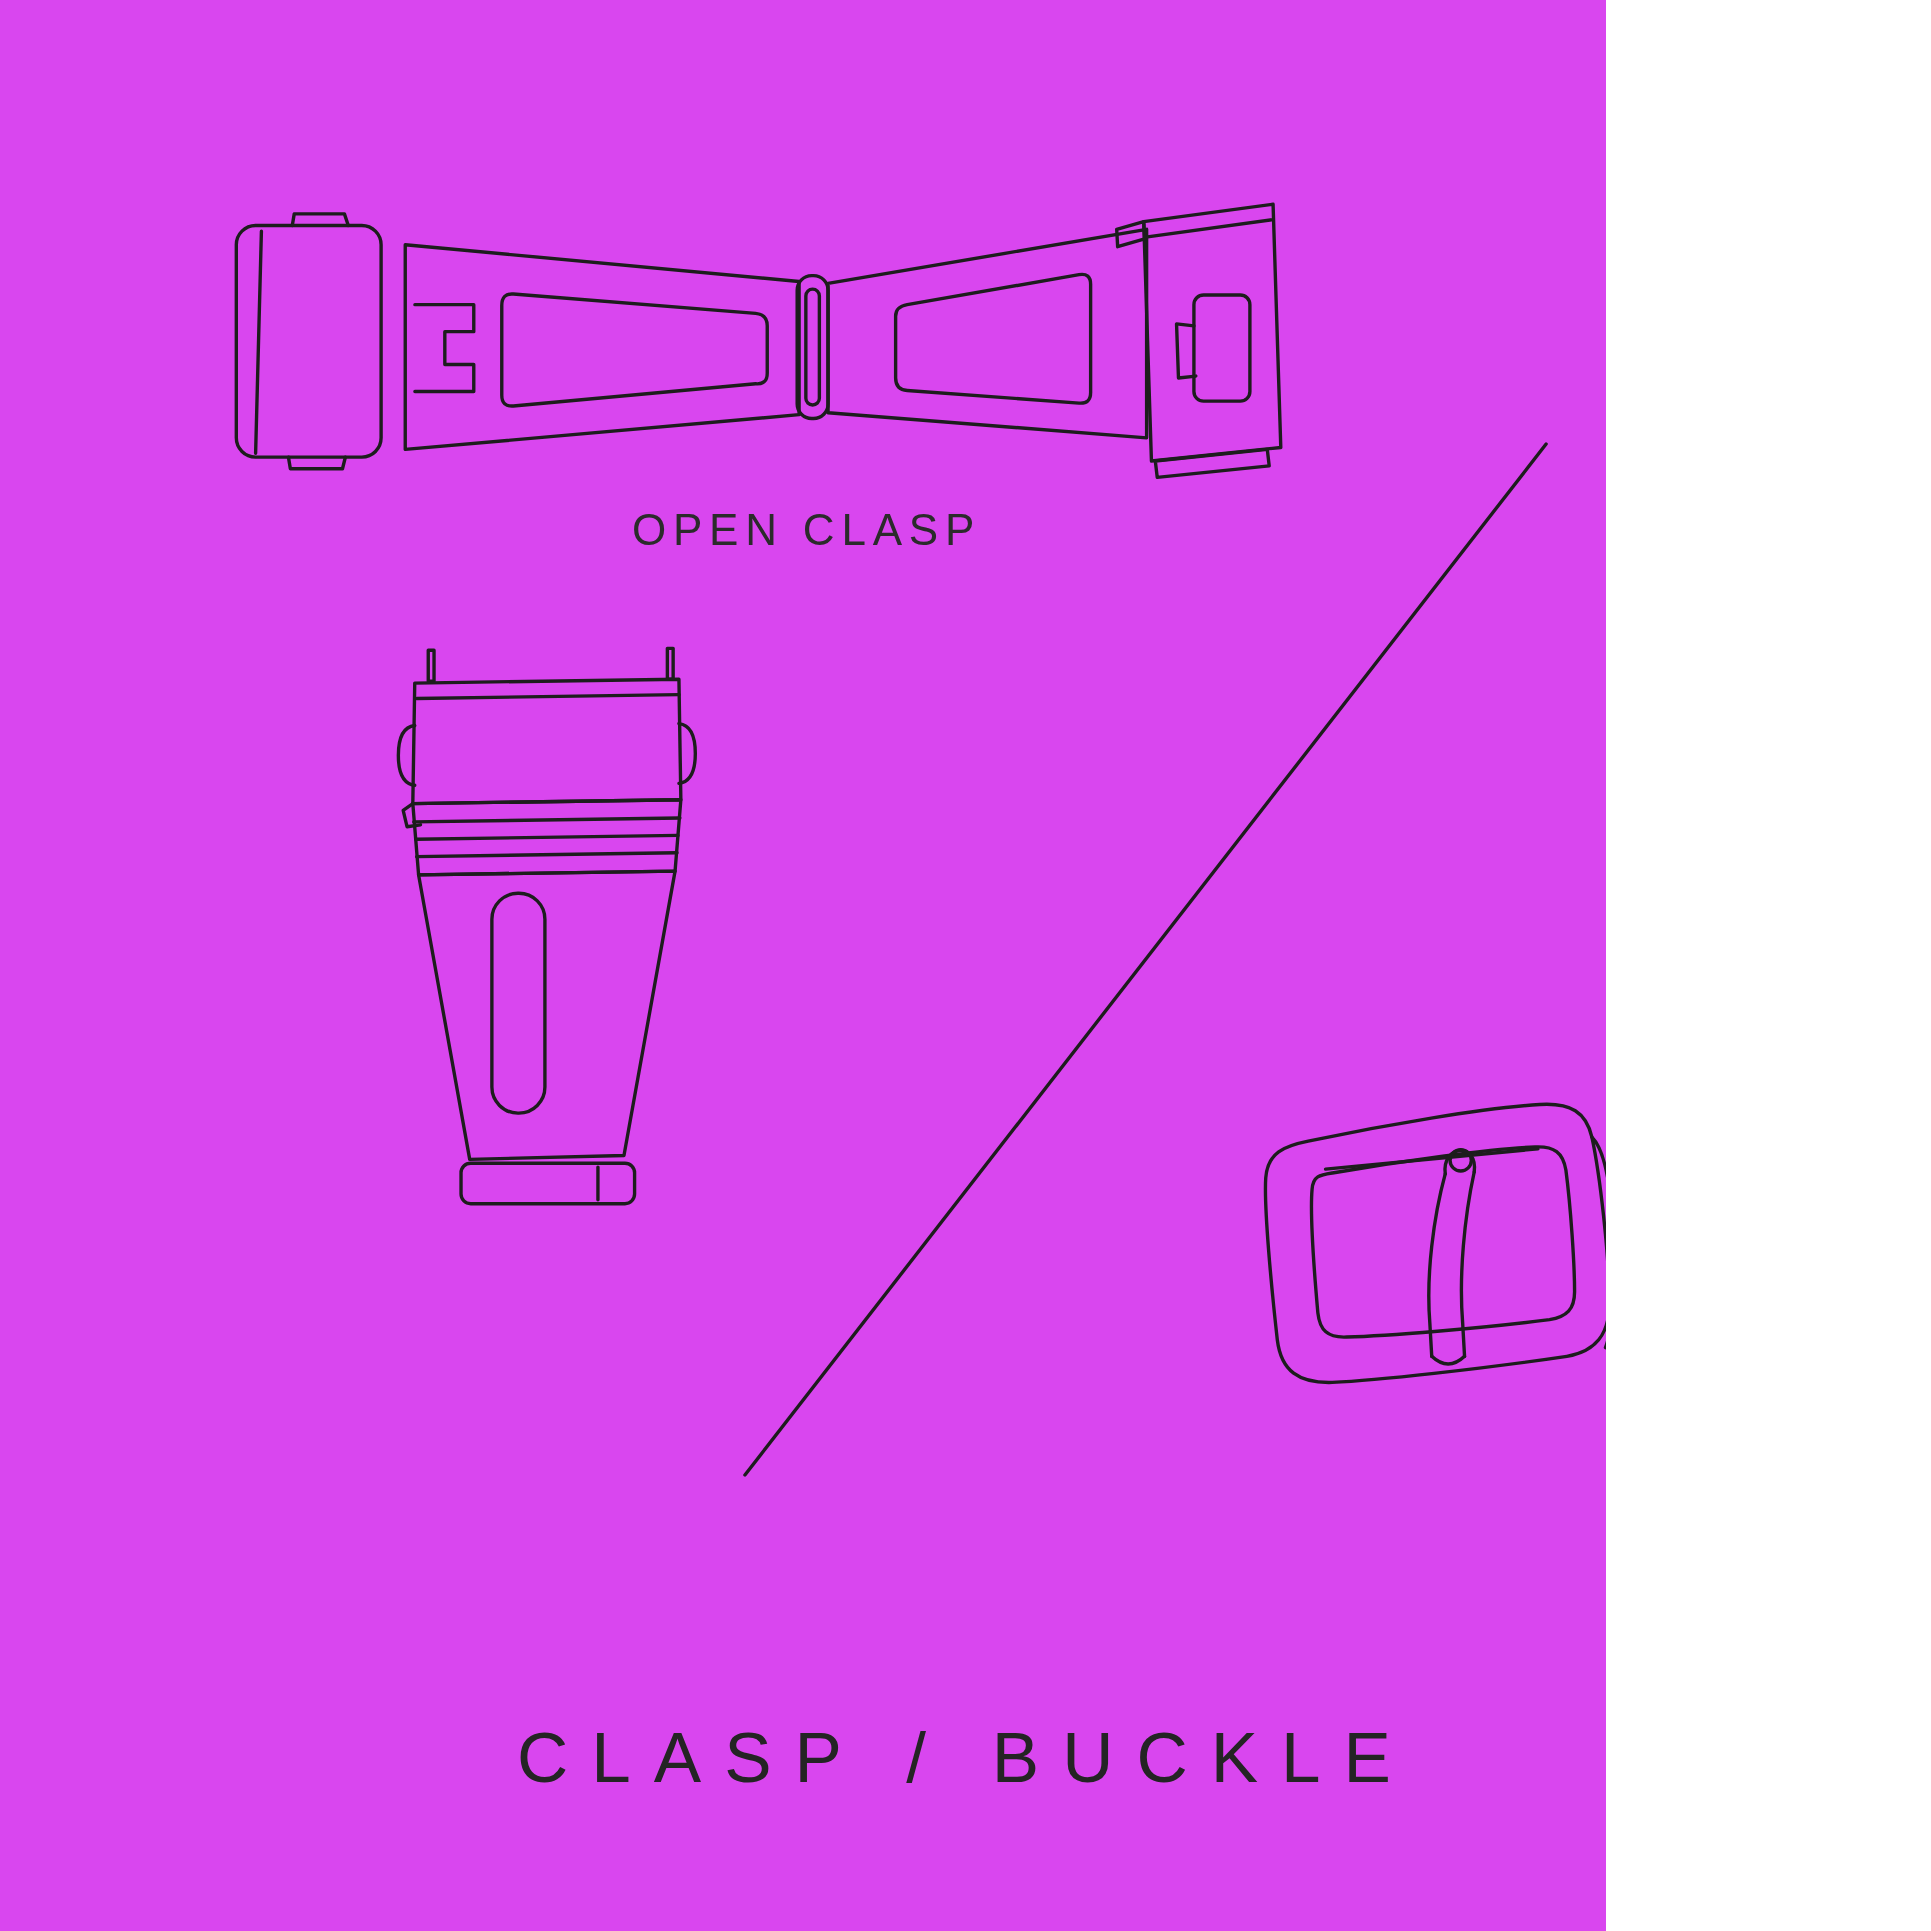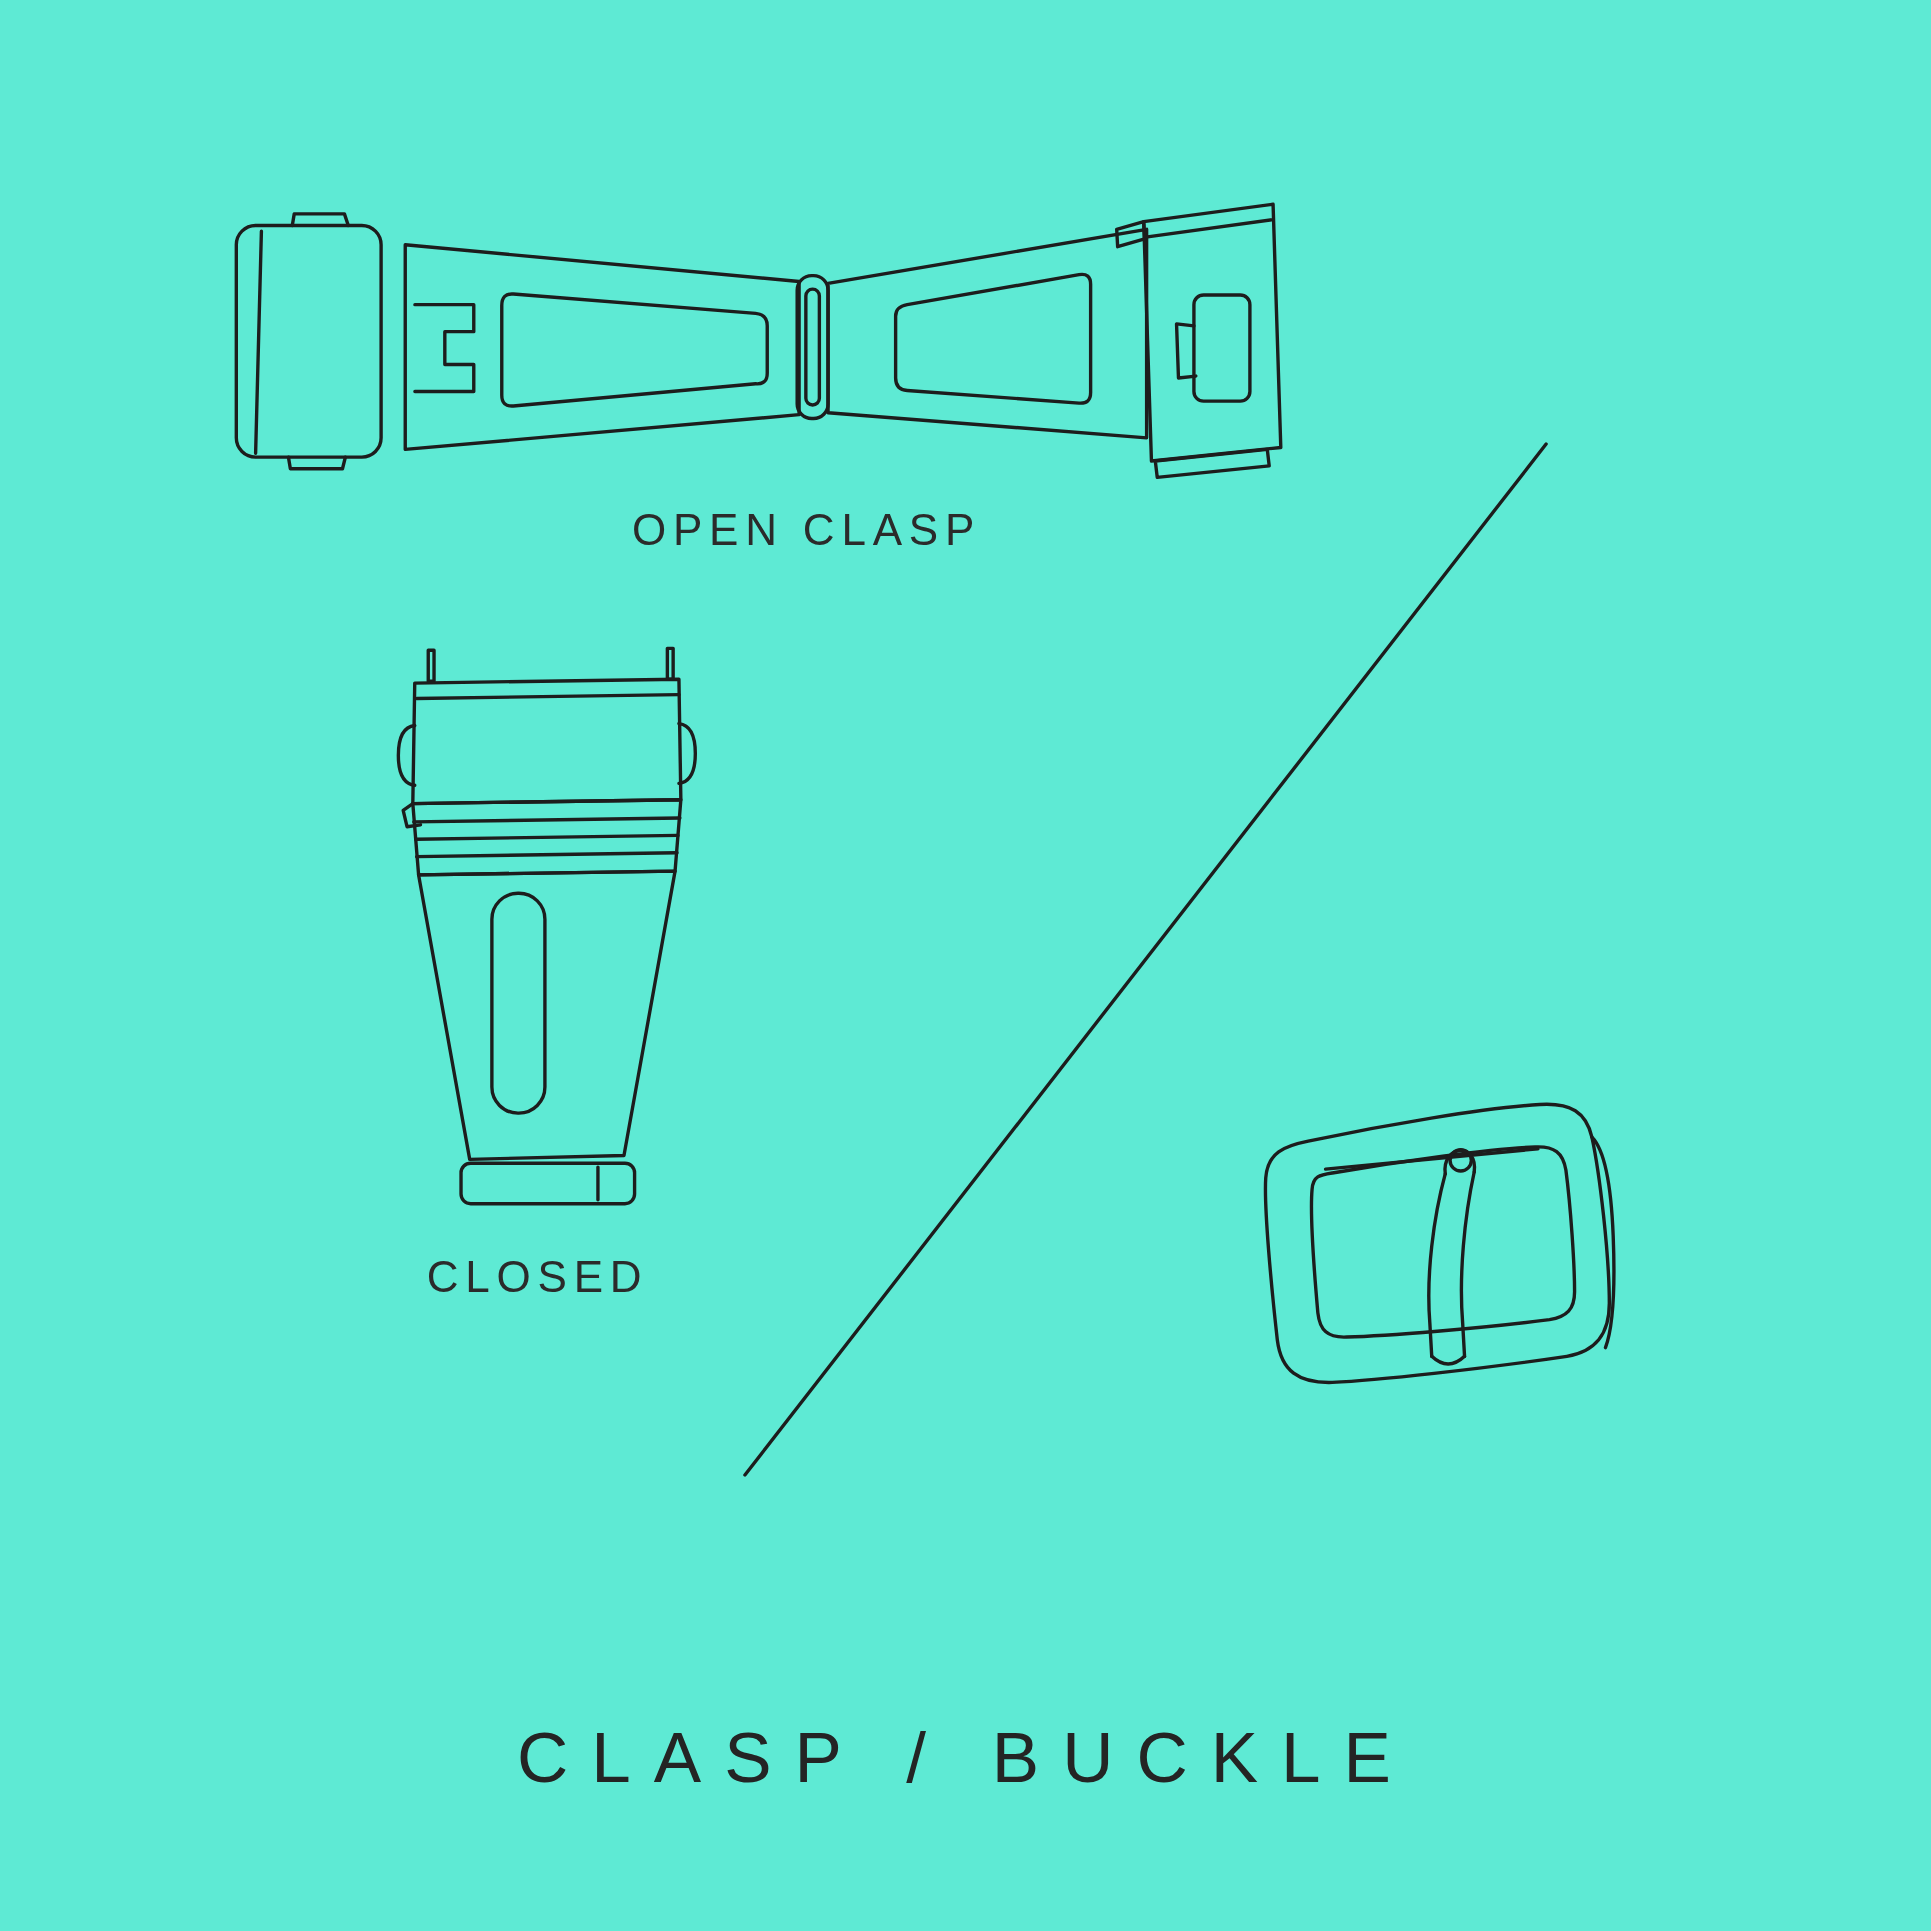--- a/index.html
+++ b/index.html
@@ -1,20 +1,20 @@
 <!DOCTYPE html>
 <html><head>
 <meta charset="utf-8">
 <style>
   html, body { margin: 0; padding: 0; background: #ffffff; }
   .canvas {
     position: relative;
-    width: 1931px;
+    width: 1606px;
     height: 1931px;
-    background: #5eead4;
+    background: #d946ef;
     font-family: "Liberation Sans", sans-serif;
     overflow: hidden;
   }
   .illus { position: absolute; }
   .illus svg { display: block; }
   .illus path, .illus line, .illus rect, .illus circle, .illus polyline {
     fill: none;
     stroke: #1d1d1d;
     stroke-width: 3.5;
     stroke-linecap: round;
@@ -95,21 +95,20 @@
 
       <path d="M39,241 L305,237 L252,532 L92,536 Z"></path>
 
       <rect x="115" y="260" width="55" height="228" rx="27"></rect>
 
       <rect x="83" y="540" width="180" height="42" rx="10"></rect>
       <path d="M225,544 L225,578"></path>
     </svg>
   </div>
 
-  <div class="caption" style="left:248px; top:1252px; width:579px;">CLOSED</div>
 
   <div class="illus" style="left:743px; top:442px; width:806px; height:1035px;">
     <svg width="806" height="1035" viewBox="0 0 835 1072">
       <line x1="832" y1="2" x2="2" y2="1070" stroke-width="3"></line>
     </svg>
   </div>
 
   <div class="illus" style="left:1231px; top:1081px; width:415px; height:348px;">
     <svg width="415" height="348" viewBox="0 0 430 360">
 

